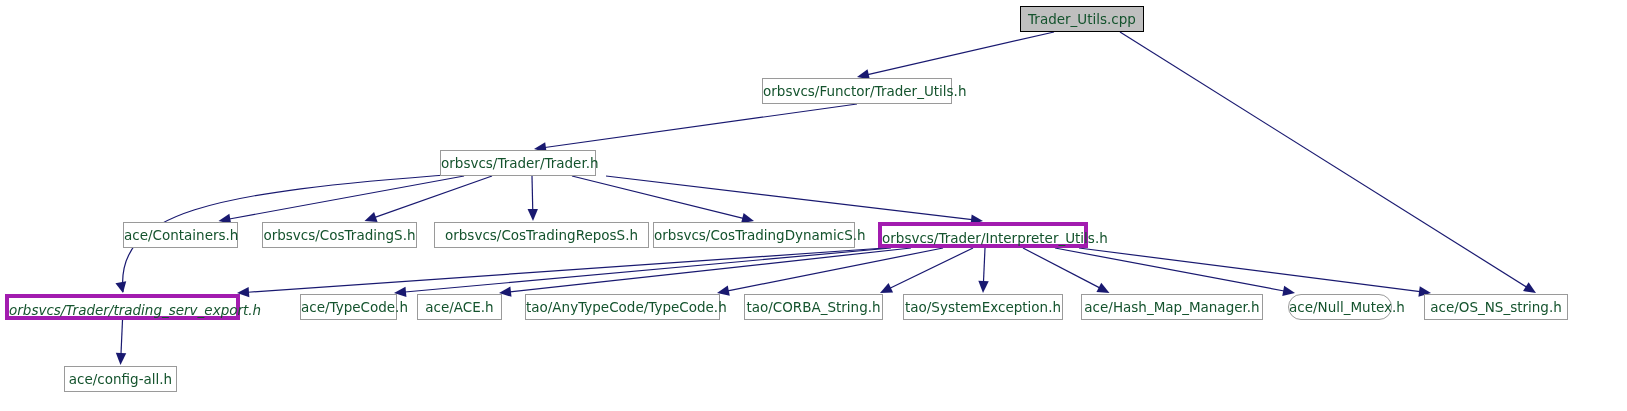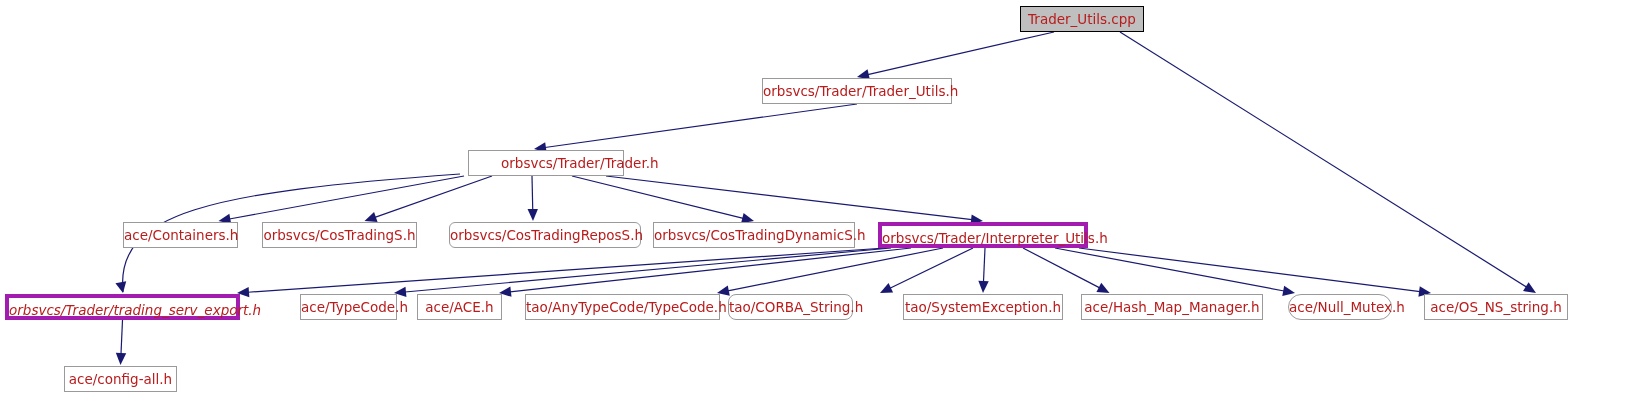--- a/index.html
+++ b/index.html
@@ -12,21 +12,21 @@
     overflow:hidden;
   }
   #edge-layer{position:absolute;left:0;top:0;width:1627px;height:411px;}
   .node{
     position:absolute;
     box-sizing:border-box;
     height:26px;
     line-height:24px;
     text-align:center;
     font-size:13.5px;
-    color:#b91c1c;
+    color:#14532d;
     background:#ffffff;
     border:1px solid #9a9a9a;
     white-space:nowrap;
     z-index:5;
     letter-spacing:0px;
   }
   .node.dark{border:4px solid #a21caf;}
   .node.root{background:#bfbfbf;border:1px solid #000000;}
 </style>
 </head>
@@ -67,30 +67,30 @@
       <line x1="1023" y1="248" x2="1099.7060535799535" y2="287.90488336529376" stroke="#191970" stroke-width="1.2"></line>
       <polygon points="1109.5,293 1096.4545322879503,292.0749204499789 1101.2542798423838,282.8487390397902" fill="#191970"></polygon>
       <line x1="1055" y1="248" x2="1284.1490910562452" y2="290.965454573046" stroke="#191970" stroke-width="1.2"></line>
       <polygon points="1295,293 1282.2472333745272,295.89947295145623 1284.163834139049,285.6776022073393" fill="#191970"></polygon>
       <line x1="1079" y1="248" x2="1420.049124045337" y2="291.6000300626141" stroke="#191970" stroke-width="1.2"></line>
       <polygon points="1431,293 1418.4374678323948,296.6363148293131 1419.756280092251,286.3202722633262" fill="#191970"></polygon>
       <line x1="122.5" y1="320" x2="120.99018277437276" y2="353.97088757661305" stroke="#191970" stroke-width="1.2"></line>
       <polygon points="120.5,365 115.83793556982435,352.78095113157775 126.22767915707293,353.24271751323323" fill="#191970"></polygon>
     </svg>
 <div class="node root" style="left: 1020px; top: 6px; width: 124px;"><span>Trader_Utils.cpp</span></div>
-    <div class="node" style="left: 762px; top: 78px; width: 190px;"><span>orbsvcs/Trader/Trader_Utils.h</span></div>
-    <div class="node" style="left: 468px; top: 150px; width: 156px; padding-left: 32px;"><span>orbsvcs/Trader/Trader.h</span></div>
+    <div class="node" style="left: 762px; top: 78px; width: 190px;"><span>orbsvcs/Functor/Trader_Utils.h</span></div>
+    <div class="node" style="left: 440px; top: 150px; width: 156px;"><span>orbsvcs/Trader/Trader.h</span></div>
     <div class="node" style="left: 123px; top: 222px; width: 115px;"><span>ace/Containers.h</span></div>
     <div class="node" style="left: 262px; top: 222px; width: 155px;"><span>orbsvcs/CosTradingS.h</span></div>
-    <div class="node" style="left: 449px; top: 222px; width: 192px; border-radius: 6px;"><span>orbsvcs/CosTradingReposS.h</span></div>
+    <div class="node" style="left: 434px; top: 222px; width: 215px;"><span>orbsvcs/CosTradingReposS.h</span></div>
     <div class="node" style="left: 653px; top: 222px; width: 202px;"><span>orbsvcs/CosTradingDynamicS.h</span></div>
     <div class="node dark" style="left: 878px; top: 222px; width: 210px;"><span>orbsvcs/Trader/Interpreter_Utils.h</span></div>
     <div class="node dark" style="left: 5px; top: 294px; width: 235px; font-style: italic;"><span>orbsvcs/Trader/trading_serv_export.h</span></div>
     <div class="node" style="left: 300px; top: 294px; width: 97px;"><span>ace/TypeCode.h</span></div>
     <div class="node" style="left: 417px; top: 294px; width: 85px;"><span>ace/ACE.h</span></div>
     <div class="node" style="left: 525px; top: 294px; width: 195px;"><span>tao/AnyTypeCode/TypeCode.h</span></div>
-    <div class="node" style="left: 728px; top: 294px; width: 125px; border-radius: 8px;"><span>tao/CORBA_String.h</span></div>
+    <div class="node" style="left: 744px; top: 294px; width: 139px;"><span>tao/CORBA_String.h</span></div>
     <div class="node" style="left: 903px; top: 294px; width: 160px;"><span>tao/SystemException.h</span></div>
     <div class="node" style="left: 1081px; top: 294px; width: 182px;"><span>ace/Hash_Map_Manager.h</span></div>
     <div class="node" style="left: 1288px; top: 294px; width: 104px; border-radius: 13px;"><span>ace/Null_Mutex.h</span></div>
     <div class="node" style="left: 1424px; top: 294px; width: 144px;"><span>ace/OS_NS_string.h</span></div>
     <div class="node" style="left: 64px; top: 366px; width: 113px;"><span>ace/config-all.h</span></div>
   </div>
 
 </body></html>

